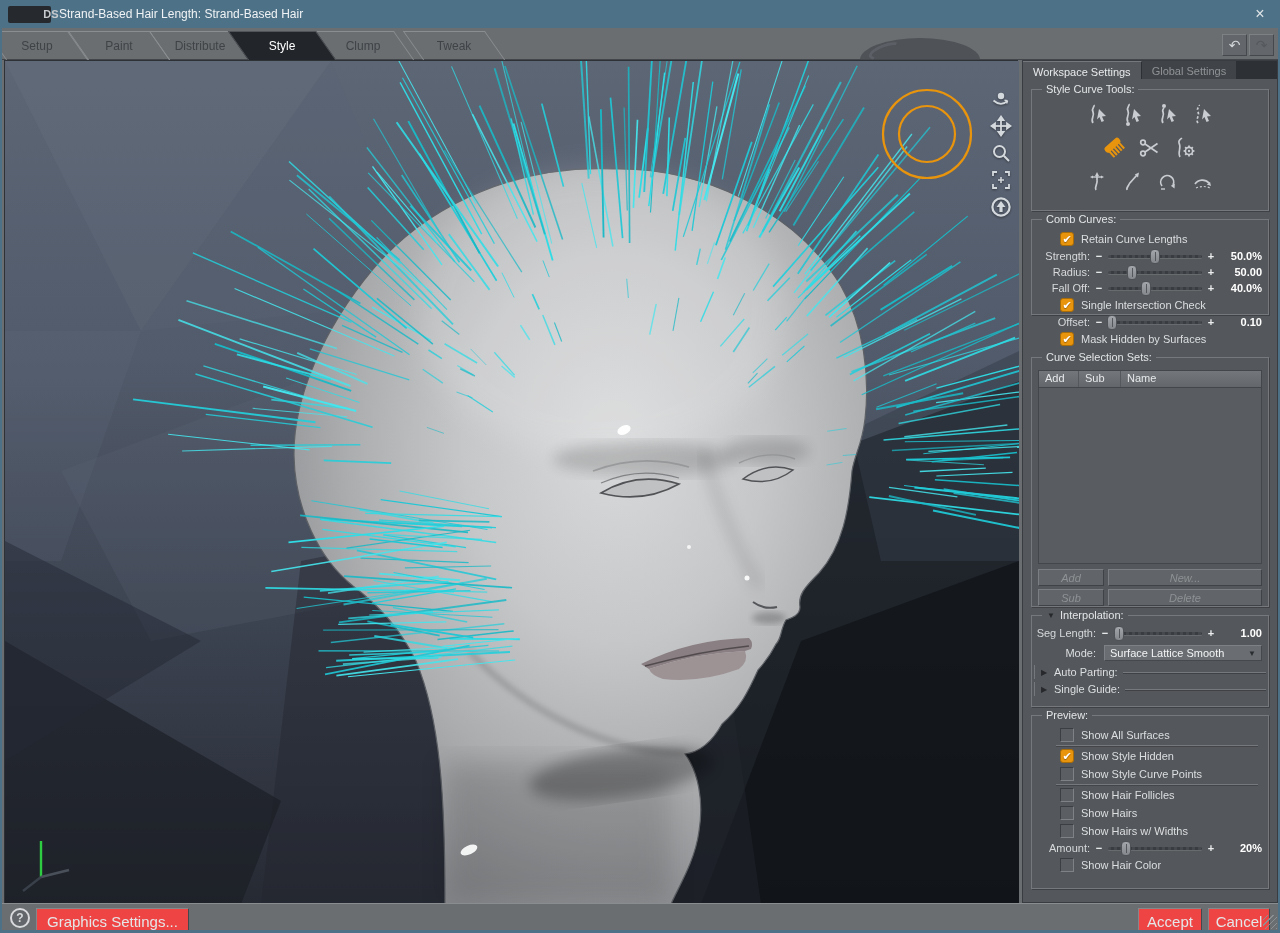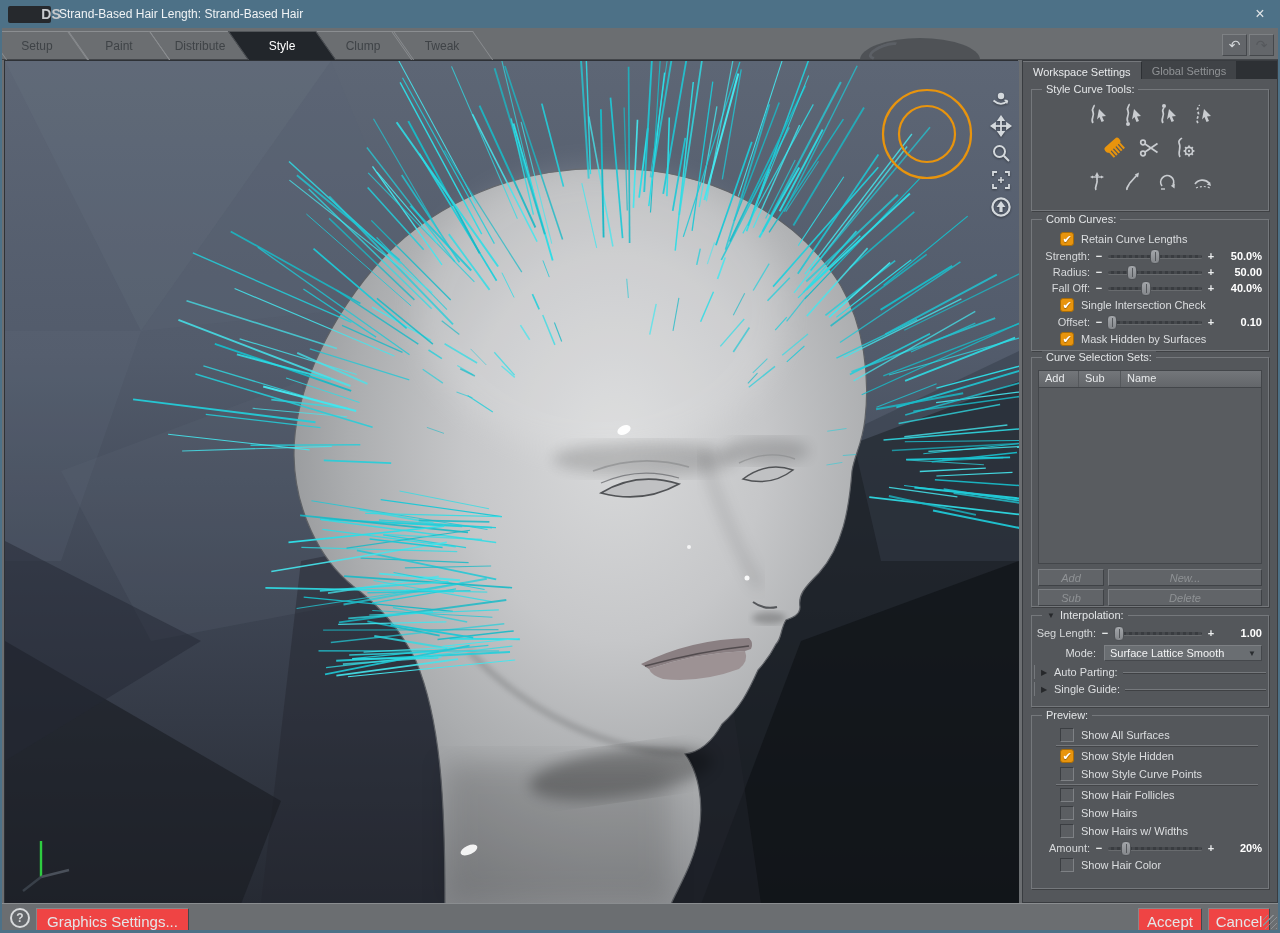--- a/index.html
+++ b/index.html
@@ -7,21 +7,21 @@
   .window{position:relative;width:1280px;height:933px;background:#6b6e71;overflow:hidden;
           font-family:"Liberation Sans",sans-serif;}
   
   .frame-edge{position:absolute;background:#4d7187;z-index:50;}
   .frame-left{left:0;top:28px;width:2px;bottom:0;}
   .frame-right{right:0;top:28px;width:2px;bottom:0;}
   .frame-bottom{left:0;right:0;bottom:0;height:3px;}
   
   .titlebar{position:absolute;left:0;top:0;right:0;height:28px;background:#4d7187;display:flex;
             align-items:center;padding:0 8px;color:#f0f3f5;font-size:12px;z-index:60;}
-  .app-badge{width:17px;height:17px;background:#26292d;color:#c7cacd;font-size:14px;font-weight:bold;
+  .app-badge{width:17px;height:17px;background:#26292d;color:#c7cacd;font-size:11px;font-weight:bold;
              display:flex;align-items:center;justify-content:center;margin-right:8px;border-radius:2px;padding-left:43px;}
   .close-btn{margin-left:auto;color:#dfe4e7;font-size:16px;width:24px;text-align:center;cursor:default;}
   
   .tabbar{position:absolute;left:2px;right:2px;top:28px;height:32px;background:#6b6e71;
           border-bottom:1px solid #43464a;z-index:5;}
   .watermark{position:absolute;left:838px;top:4px;width:150px;height:28px;overflow:hidden;}
   .watermark .mound{position:absolute;left:20px;top:6px;width:120px;height:44px;background:#45494e;
           border-radius:50% 50% 0 0;opacity:.75;}
   .watermark .swirl{position:absolute;left:28px;top:12px;width:34px;height:14px;border:3px solid #6e7control;
           border:3px solid #60646a;border-radius:50%;border-bottom-color:transparent;border-right-color:transparent;
@@ -142,21 +142,21 @@
         <div class="lbl">Distribute</div>
       </div>
     <div class="tab active" style="left:236px">
         <div class="bg"></div>
         <div class="lbl">Style</div>
       </div>
     <div class="tab" style="left:320px">
         <div class="bg"></div>
         <div class="lbl">Clump</div>
       </div>
-    <div class="tab" style="left:399px">
+    <div class="tab" style="left:411px">
         <div class="bg"></div>
         <div class="lbl">Tweak</div>
       </div>
     <div class="hist-btn" style="left:1220px">↶</div>
     <div class="hist-btn disabled" style="left:1247px">↷</div>
   </div>
 
   <div class="viewport">
     <svg class="scene" width="1014" height="843" viewBox="4 60 1014 843">
       <defs>
@@ -689,21 +689,21 @@
             <svg width="24" height="24" viewBox="0 0 24 24" fill="none" stroke="#c9ccd0" stroke-width="1.7">
               <path d="M4,15 A9,9 0 0 1 18,14"></path>
               <polygon points="20,17 15.8,15.5 19,12.8" fill="#c9ccd0" stroke="none"></polygon>
               <path d="M5,19 Q12,16 19,19" stroke-dasharray="2 2" stroke-width="1.2"></path>
             </svg>
           </div>
         </div>
       </div>
     </div>
 
-    <div class="group" style="top:158px;height:132px;">
+    <div class="group" style="top:158px;height:96px;">
       <span class="group-label">Comb Curves:</span>
       <div style="padding-top:10px;">
         <div class="crow">
           <span class="cbox checked">
               <span class="tick">✔</span>
             </span>
           <span class="clabel">Retain Curve Lengths</span>
         </div>
         <div class="srow">
           <span class="slabel">Strength:</span>

